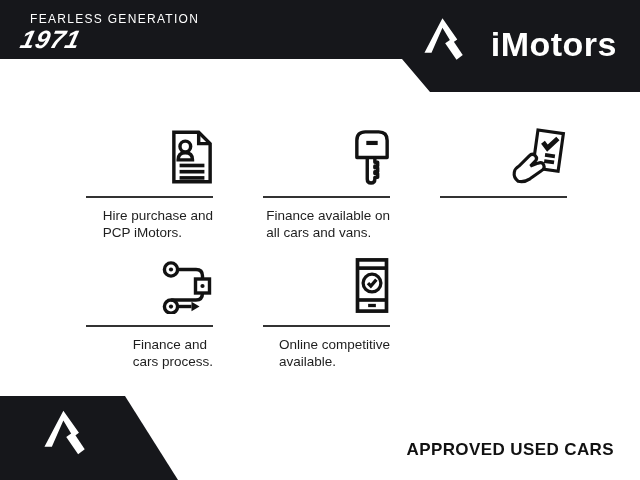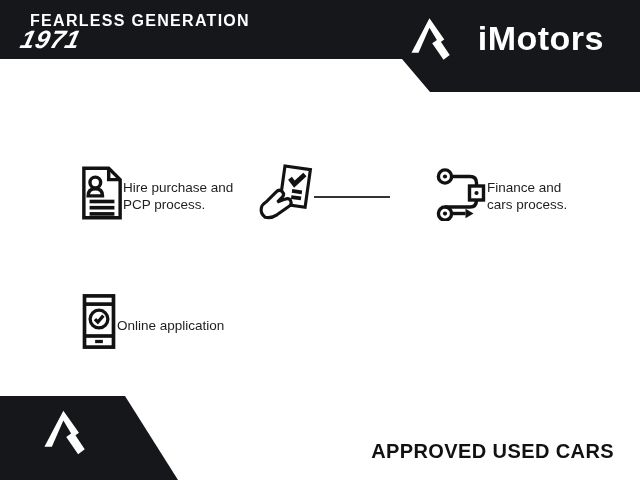--- a/index.html
+++ b/index.html
@@ -7,40 +7,40 @@
        font-family:"Liberation Sans","DejaVu Sans",sans-serif;overflow:hidden;}
   .stage{position:relative;width:640px;height:480px;background:var(--background,#fff);}
 
   
   .banner-svg{position:absolute;display:block;}
   #top-banner{left:0;top:0;}
   #bottom-banner{left:0;top:396px;}
 
   
   .brand-left{position:absolute;left:30px;top:12px;color:#fff;}
-  .fearless{font-size:16px;font-weight:700;letter-spacing:1.3px;white-space:nowrap;}
+  .fearless{font-size:12px;font-weight:400;letter-spacing:1.3px;white-space:nowrap;}
   .year{position:absolute;left:-9px;top:13px;font-size:25px;font-weight:800;font-style:italic;
         transform:skewX(-14deg);letter-spacing:1px;}
 
   
-  .brand-right{position:absolute;right:36px;top:16px;display:flex;align-items:flex-start;gap:25px;color:#fff;}
+  .brand-right{position:absolute;right:23px;top:16px;display:flex;align-items:flex-end;gap:25px;color:#fff;}
   .imotors-name{font-size:34px;font-weight:800;letter-spacing:0.5px;line-height:44px;}
 
   
   .features{position:absolute;left:81px;top:127px;display:grid;
             grid-template-columns:177px 177px 177px;grid-auto-rows:129px;}
-  .feature{width:132px;display:flex;align-items:center;}
+  .feature{width:132px;display:flex;flex-direction:column;align-items:flex-end;}
   .icon-box{height:58px;display:flex;align-items:flex-end;color:var(--icon-black,#121212);}
   .divider{width:127px;height:2px;background:#333;margin-top:11px;}
   .caption{margin-top:9px;font-size:13.5px;line-height:17px;color:var(--text-black,#1e1e1e);
            font-weight:500;white-space:nowrap;}
 
   
   .bottom-logo{position:absolute;left:42px;top:408px;}
-  .tagline{position:absolute;right:26px;top:440px;font-size:20px;font-weight:800;
+  .tagline{position:absolute;right:26px;top:440px;font-size:17px;font-weight:800;
            letter-spacing:0.4px;color:#111;}
 </style>
 </head>
 <body>
 
 <div class="stage">
 
   <svg id="top-banner" class="banner-svg" width="640" height="93" viewBox="0 0 640 93">
     <polygon points="0,0 640,0 640,92 430,92 402,59 0,59" fill="var(--banner-black,#16171b)"></polygon>
   </svg>
@@ -71,24 +71,38 @@
      <circle cx="15" cy="18" r="5.6"></circle>
      <path d="M7.5 32 Q7.5 24.5 15 24.5 Q22.5 24.5 22.5 32 Z"></path>
      <rect x="9" y="36" width="26" height="3.8" fill="currentColor" stroke="none"></rect>
      <rect x="9" y="42.5" width="26" height="3.8" fill="currentColor" stroke="none"></rect>
      <rect x="9" y="49" width="26" height="3.8" fill="currentColor" stroke="none"></rect>
           </svg>
         </span>
       <div class="divider"></div>
       <div class="caption">
         <div class="cap-line">Hire purchase and</div>
-        <div class="cap-line">PCP process.</div>
+        <div class="cap-line">PCP iMotors.</div>
       </div>
     </div>
 
+    <div class="feature">
+      <span class="icon-box">
+          <svg width="36" height="57" viewBox="0 0 38 60" fill="none" stroke="currentColor" stroke-width="3.6" stroke-linejoin="round">
+     <path d="M3 31 V13 Q3 4 12 4 H26 Q35 4 35 13 V31 Z"></path>
+     <rect x="13" y="13.5" width="12" height="4.4" fill="currentColor" stroke="none"></rect>
+     <path d="M14 31 V54 Q14 58 18 58 Q22 58 22 54 V52 H25 V48 H22 V46 H25 V42 H22 V40 H25 V36 H22 V31"></path>
+          </svg>
+        </span>
+      <div class="divider"></div>
+      <div class="caption">
+        <div class="cap-line">Finance available on</div>
+        <div class="cap-line">all cars and vans.</div>
+      </div>
+    </div>
 
     <div class="feature">
       <span class="icon-box">
           <svg width="56" height="57" viewBox="0 0 58 60" fill="none" stroke="currentColor" stroke-width="3.3">
      <g transform="rotate(8 40 24)">
        <rect x="25" y="4" width="27" height="40"></rect>
        <path d="M32 16 L37.5 21.5 L47 10" stroke-width="5"></path>
        <rect x="36" y="27" width="10.5" height="4" fill="currentColor" stroke="none"></rect>
        <rect x="36" y="33.5" width="10.5" height="4" fill="currentColor" stroke="none"></rect>
      </g>
@@ -127,21 +141,22 @@
      <rect x="3" y="3" width="30" height="53"></rect>
      <path d="M3 11.5 H33"></path>
             <path d="M3 44.5 H33"></path>
      <rect x="14" y="48.5" width="8" height="3.4" fill="currentColor" stroke="none"></rect>
      <circle cx="18" cy="27" r="9.2" stroke-width="3.4"></circle>
      <path d="M13.8 27 L16.8 30 L22.5 23.5" stroke-width="3.4"></path>
           </svg>
         </span>
       <div class="divider"></div>
       <div class="caption">
-        <div class="cap-line">Online application</div>
+        <div class="cap-line">Online competitive</div>
+        <div class="cap-line">available.</div>
       </div>
     </div>
   </div>
 
   <svg class="bottom-logo" width="46" height="53" viewBox="0 0 56 64">
     <path d="M3 47 L26 3 L45 30 L38 35 L26 15 L12 47 Z" fill="#fff"></path>
     <path d="M29.5 35 L38 29 L52 50 L44 56 Z" fill="#fff"></path>
   </svg>
 
   <div class="tagline">APPROVED USED CARS</div>

